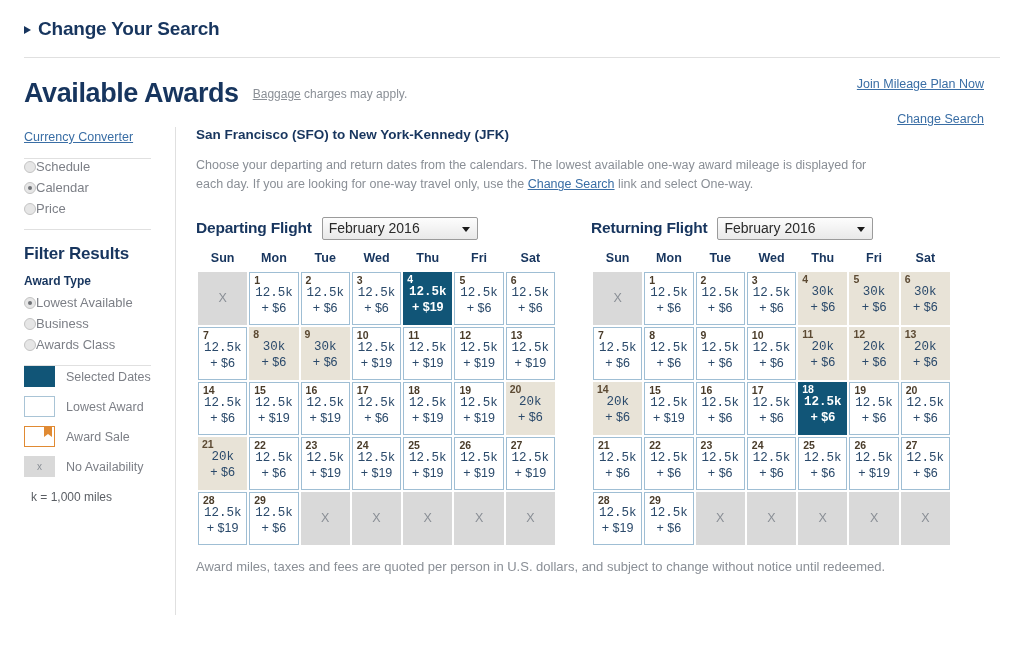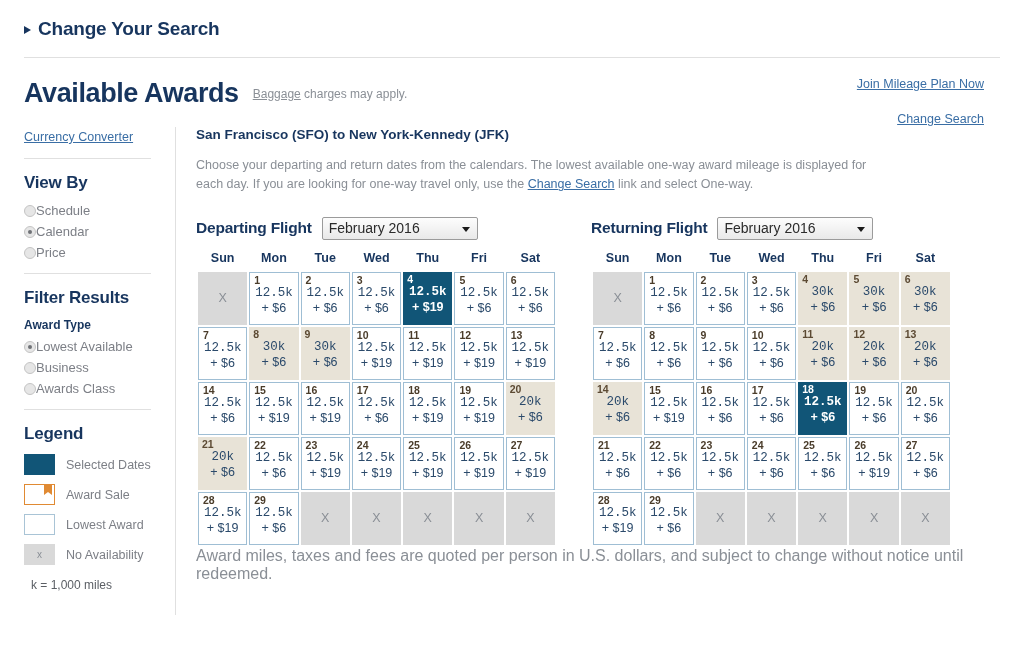--- a/index.html
+++ b/index.html
@@ -157,21 +157,21 @@
   }
   td.lowest .daynum { color: #4a3c2a; }
   td.selected .daynum { color: #ffffff; }
   .miles, .fee {
     text-align: center; font-size: 12.5px; color: #2b4a6b; line-height: 15px;
   }
   .miles { margin-top: 0px; font-family: Liberation Mono, monospace; }
   td.selected .miles, td.selected .fee { color: #ffffff; font-weight: bold; }
 
   .disclaimer {
-    font-size: 16px; color: #8a8f96; margin: 0 0 0 0;
+    font-size: 13px; color: #8a8f96; margin: 12px 0 0 0;
   }
 </style>
 </head>
 <body>
 
 <div class="page">
 
   <div class="topbar">
     <div class="change-search-toggle">
       <span class="tri-right"></span>
@@ -187,21 +187,20 @@
       <a>Change Search</a>
     </div>
   </div>
 
   <div class="body-wrap">
 
     <div class="sidebar">
       <span class="side-link">Currency Converter</span>
       <hr class="side-sep">
 
-      <div class="side-h">View By</div>
       <div class="radio-row">
         <span class="radio"></span>
         <span>Schedule</span>
       </div>
       <div class="radio-row">
         <span class="radio on"></span>
         <span>Calendar</span>
       </div>
       <div class="radio-row">
         <span class="radio"></span>
@@ -220,32 +219,31 @@
         <span class="radio"></span>
         <span>Business</span>
       </div>
       <div class="radio-row">
         <span class="radio"></span>
         <span>Awards Class</span>
       </div>
 
       <hr class="side-sep">
 
-      <div class="side-h">Legend</div>
       <div class="legend-row">
         <span class="sw sw-selected"></span>
         <span class="legend-label">Selected Dates</span>
       </div>
       <div class="legend-row">
+        <span class="sw sw-lowest"></span>
+        <span class="legend-label">Lowest Award</span>
+      </div>
+      <div class="legend-row">
         <span class="sw sw-sale"></span>
         <span class="legend-label">Award Sale</span>
-      </div>
-      <div class="legend-row">
-        <span class="sw sw-lowest"></span>
-        <span class="legend-label">Lowest Award</span>
       </div>
       <div class="legend-row">
         <span class="sw sw-none">x</span>
         <span class="legend-label">No Availability</span>
       </div>
       <div class="legend-foot">k = 1,000 miles</div>
     </div>
 
     <div class="main">
       <div class="route">San Francisco (SFO) to New York-Kennedy (JFK)</div>

